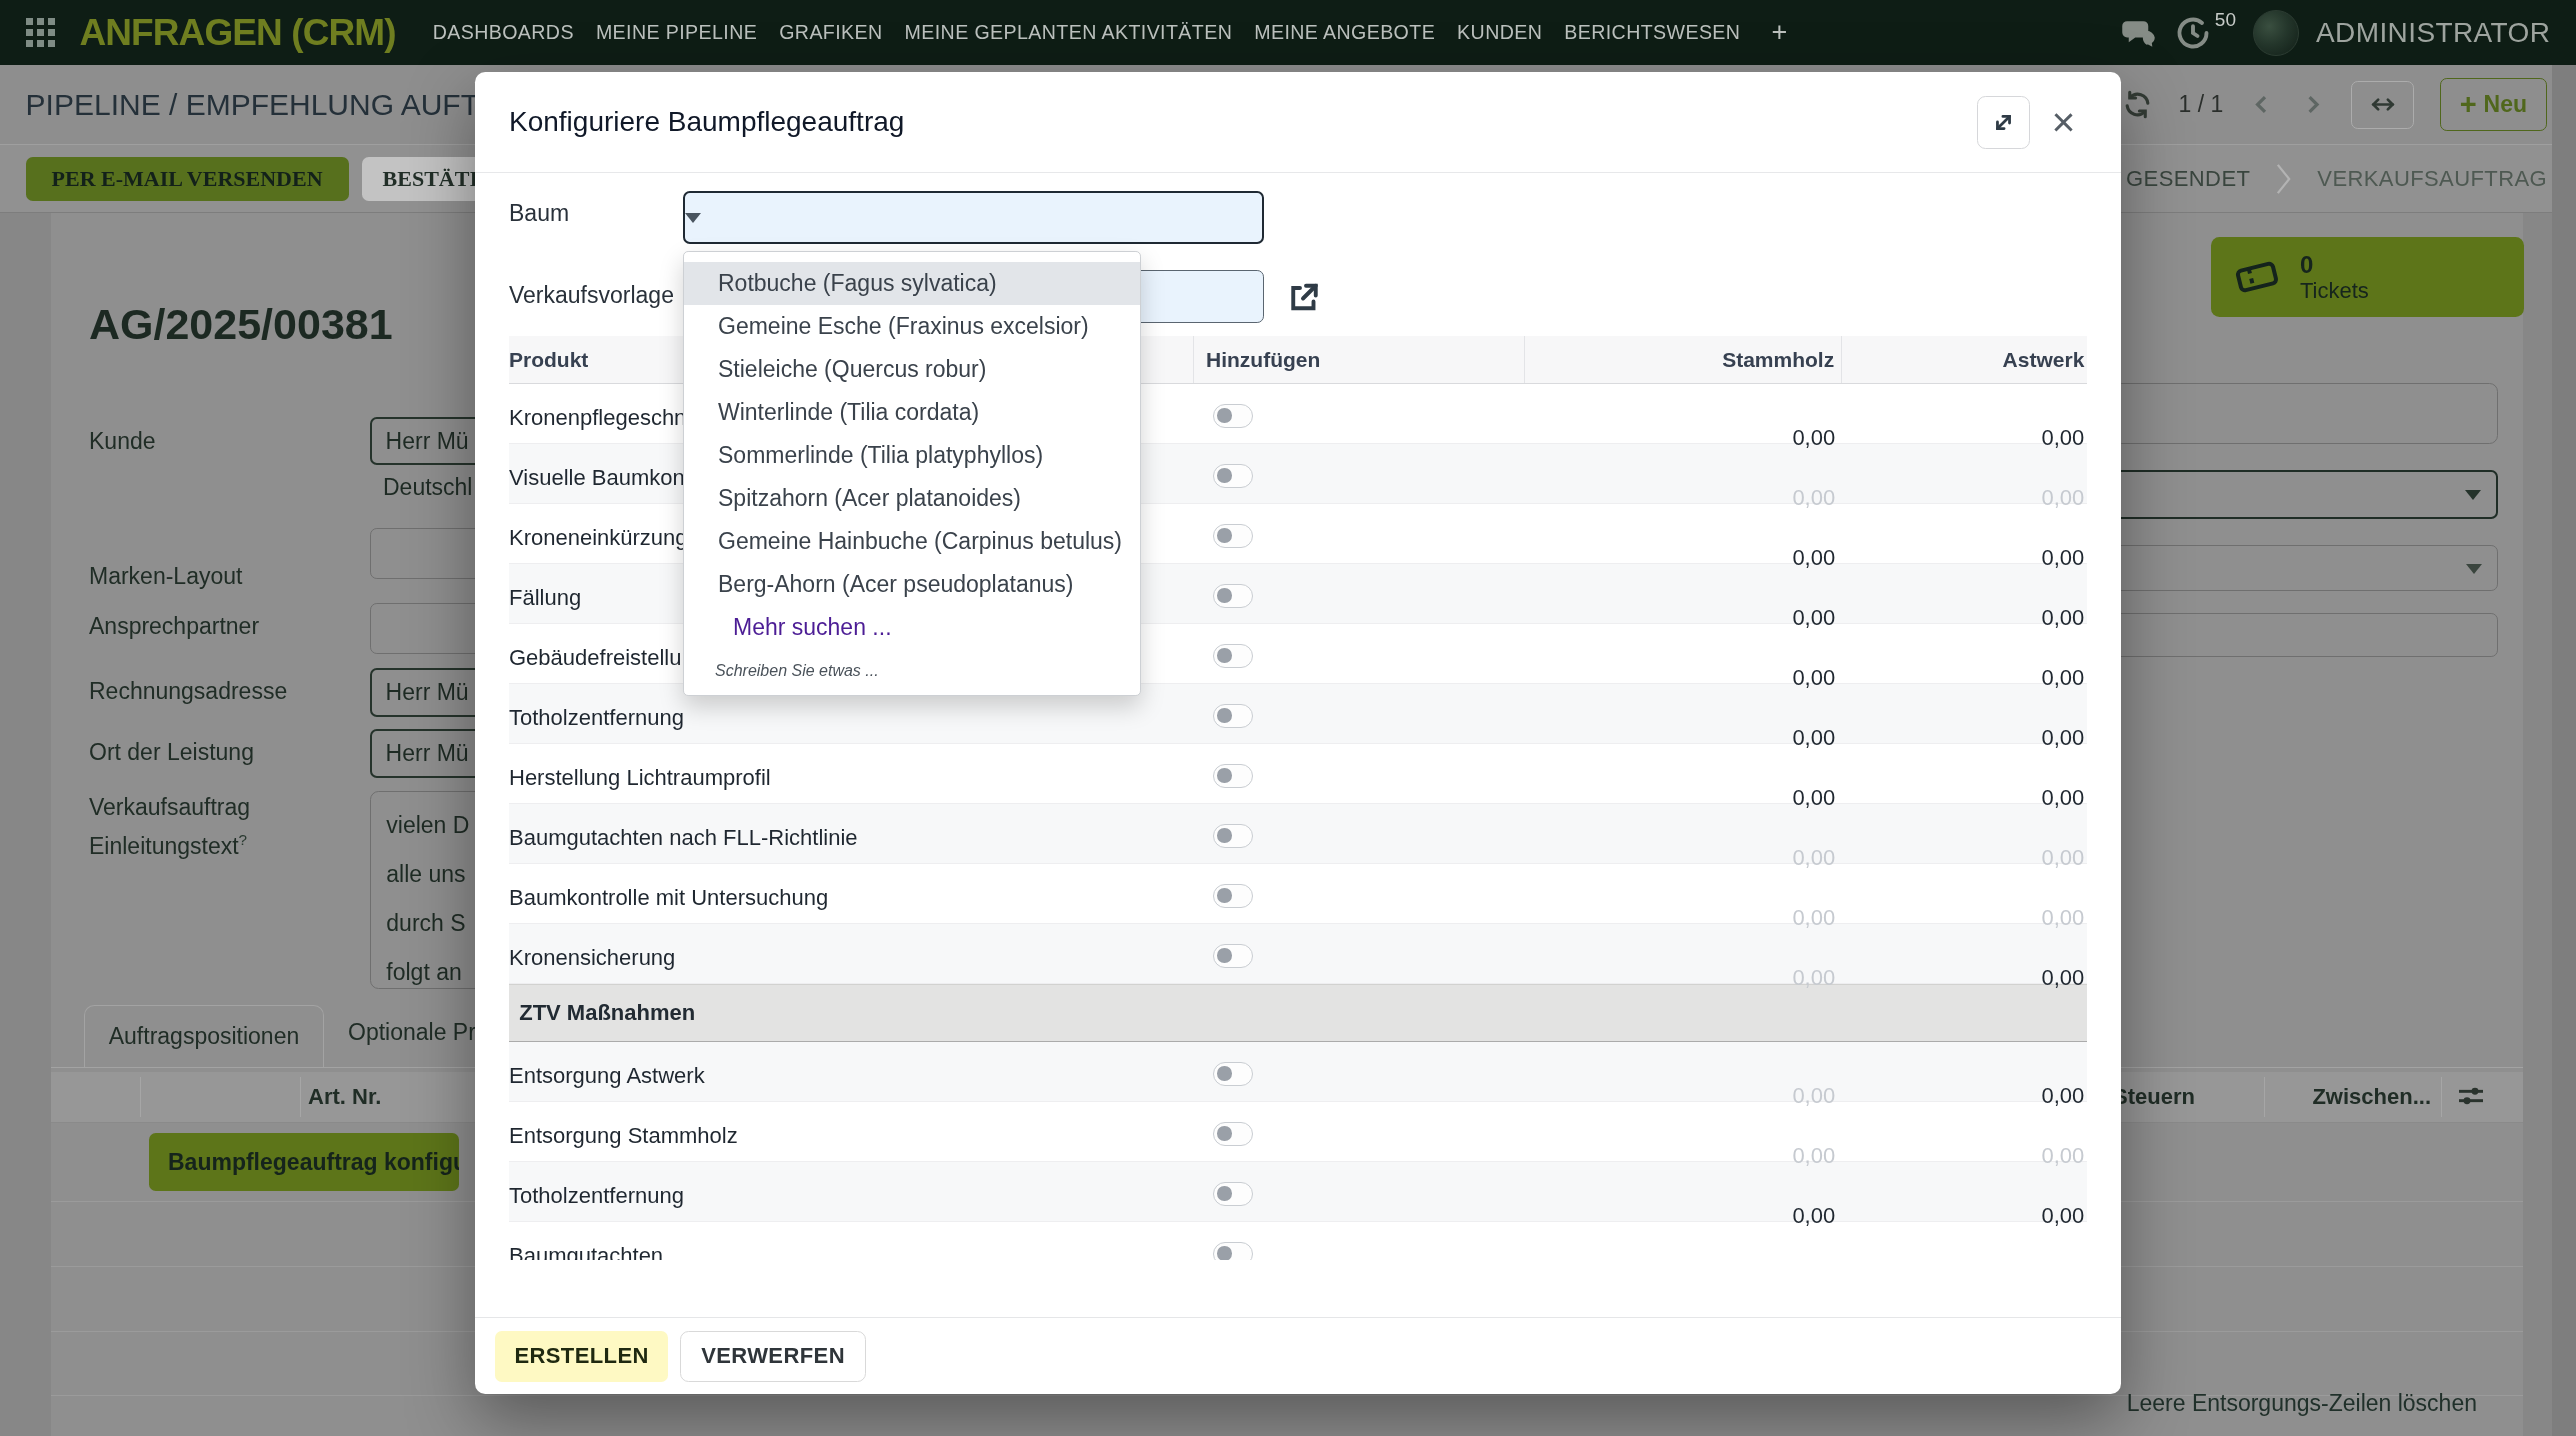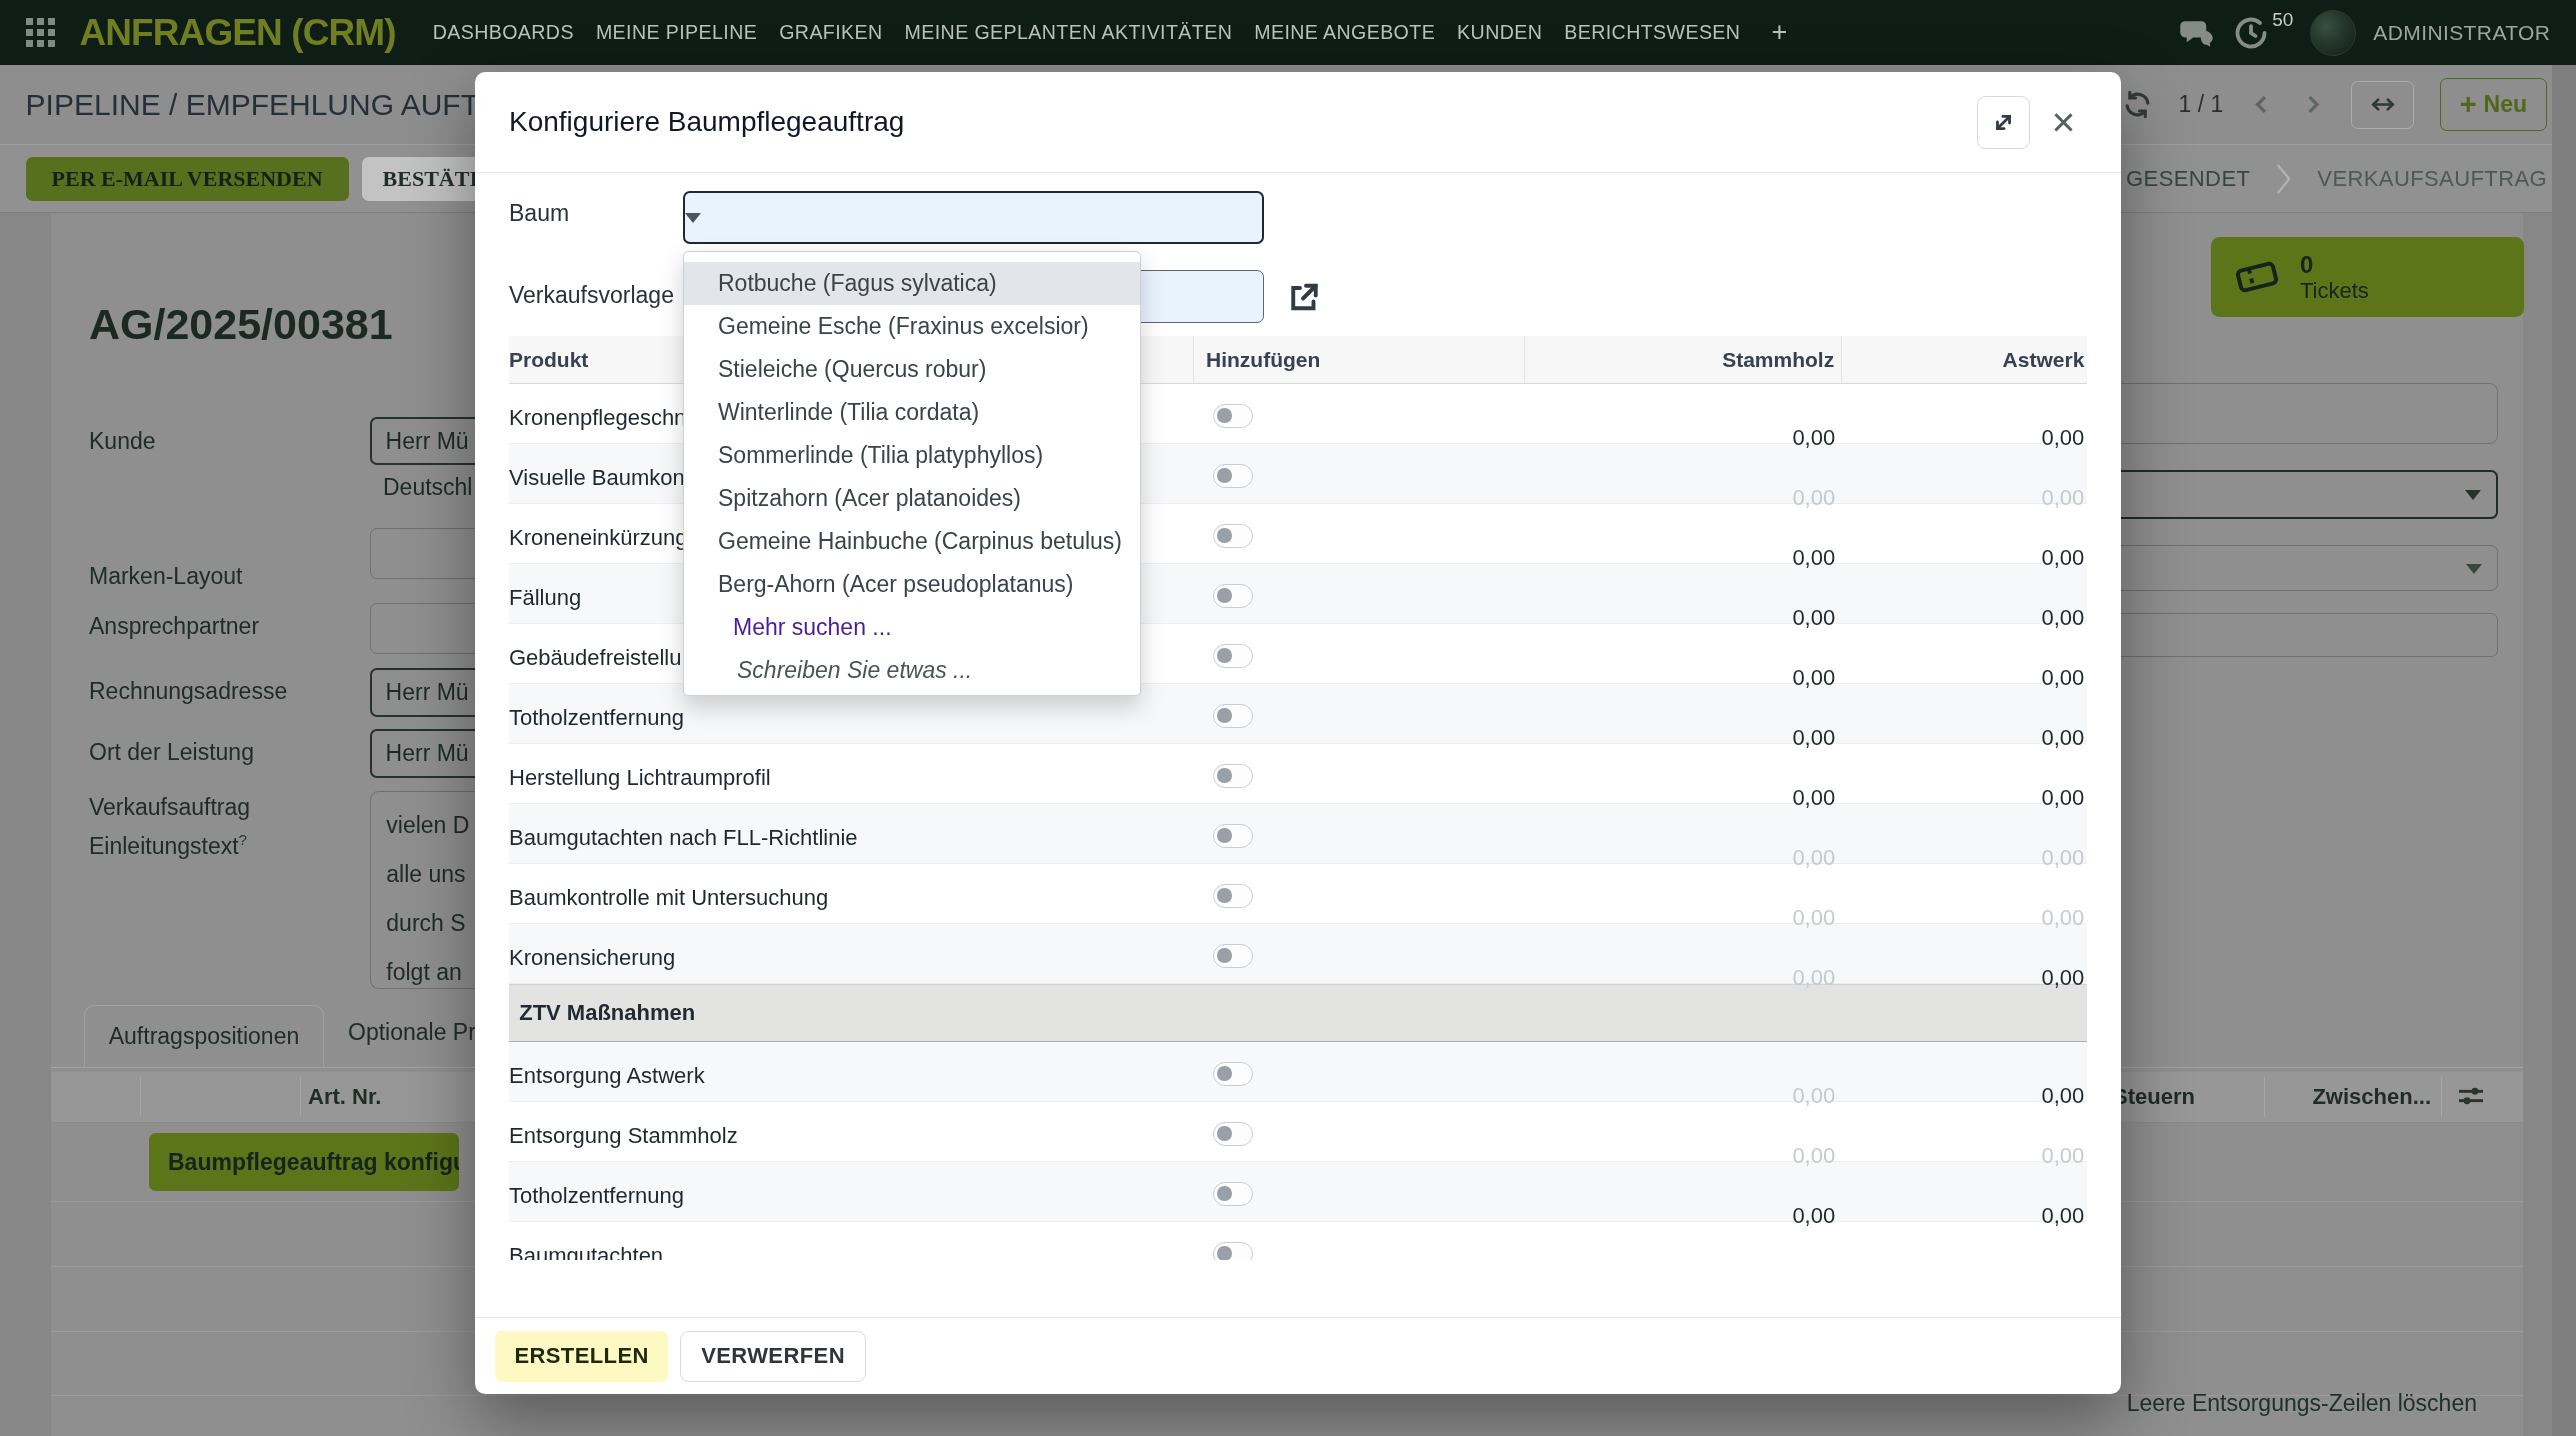--- a/index.html
+++ b/index.html
@@ -16,21 +16,21 @@
   .menu { display:flex; align-items:center; gap:22px; }
   .menu-item { font-size:19.6px; color:#BCC1BE; letter-spacing:0.4px; white-space:nowrap; cursor:pointer; }
   .menu-plus { font-size:27px; color:#BCC1BE; margin-left:31px; cursor:pointer; line-height:1; }
   .topbar-right { margin-left:auto; display:flex; align-items:center; gap:17px; }
   .tb-icon { display:inline-flex; cursor:pointer; }
   .activity { display:flex; align-items:flex-start; cursor:pointer; }
   .activity-count { font-size:19px; color:#C7CBC8; margin-left:3.4px; margin-top:-5.1px; }
   .avatar { width:46px; height:46px; border-radius:50%;
             background:radial-gradient(circle at 35% 35%, #3A4F40 0%, #24362B 45%, #101D16 100%);
             border:0.9px solid #2C3C32; }
-  .user-name { font-size:21px; color:#9EA49F; letter-spacing:0.4px; }
+  .user-name { font-size:28px; color:#9EA49F; letter-spacing:0.4px; }
 
   
   .crumb-row { position:absolute; left:0; top:65px; width:2576px; height:80px; background:#8E8E8E;
                border-bottom:0.9px solid #9F9F9F; display:flex; align-items:center; padding:0 29px 0 25.6px; }
   .breadcrumb { font-size:30px; color:#243039; white-space:nowrap; overflow:hidden; width:937px; cursor:pointer; }
   .crumb-controls { margin-left:auto; display:flex; align-items:center; gap:25.6px; }
   .pager-count { font-size:23px; color:#2B2F2C; }
   .chev { display:inline-flex; cursor:pointer; }
   .swap-btn { width:63px; height:48px; border:0.9px solid #ACACAC; border-radius:6.8px;
               display:flex; align-items:center; justify-content:center; cursor:pointer; }
@@ -115,21 +115,21 @@
   .m-select.normal  { border:1.7px solid #5A6570; }
   .ext-link { position:absolute; left:811px; top:207px; cursor:pointer; }
 
   .dropdown { position:absolute; left:208px; top:179px; width:458px; height:445px; background:#fff;
               border:0.9px solid #CDD0D4; border-radius:5.1px; box-shadow:0 10.2px 24px rgba(0,0,0,.18);
               padding-top:10.2px; z-index:30; overflow:hidden; }
   .dd-item { height:43px; display:flex; align-items:center; padding-left:34px; font-size:23px; color:#3A424B;
              white-space:nowrap; cursor:pointer; }
   .dd-list .dd-item:first-of-type { background:#E2E5E9; }
   .dd-more { height:43px; display:flex; align-items:center; padding-left:49px; font-size:23px; color:#4c1d95; cursor:pointer; }
-  .dd-create { height:43px; display:flex; align-items:center; padding-left:53px; font-size:23px; font-style:italic;
+  .dd-create { height:43px; display:flex; align-items:center; padding-left:31px; font-size:16px; font-style:italic;
                color:#4A525A; cursor:pointer; }
 
   .m-table { position:absolute; left:34px; top:264px; width:1578px; height:924px; overflow:hidden; z-index:1; }
   .m-thead { display:grid; grid-template-columns:685px 331px 317px 244px; height:48px; background:#F7F7F8;
              border-bottom:0.9px solid #D9DADD; align-items:center; }
   .m-thead .th { font-size:21px; font-weight:700; color:#374151; height:100%; display:flex; align-items:center; }
   .m-thead .th.sep { border-right:0.9px solid #E3E4E7; }
   .th-toggle { padding-left:12px; }
   .th-num { justify-content:flex-end; padding-right:6.8px; }
   .th-num.last { padding-right:1.7px; }

